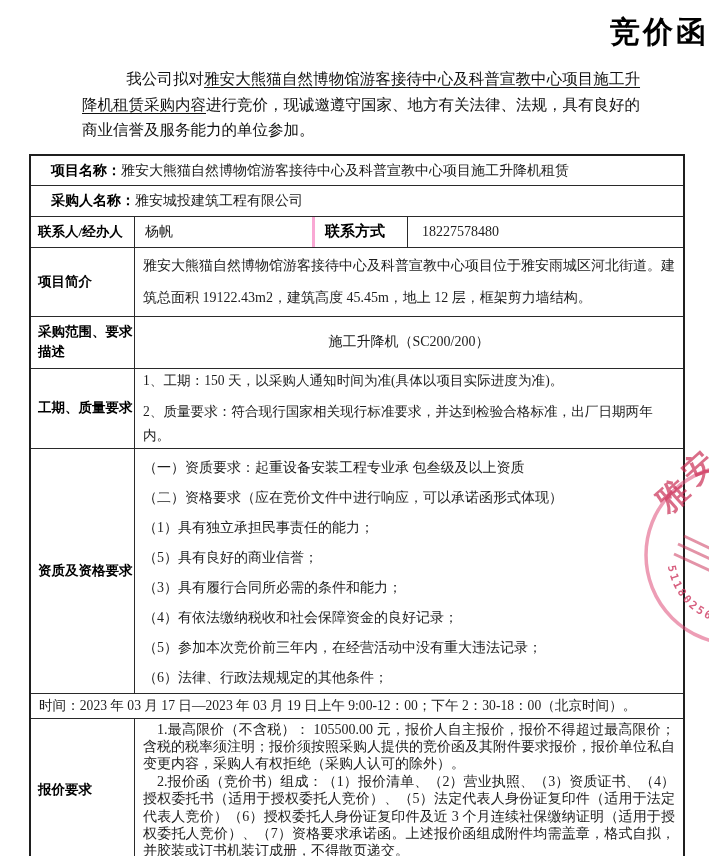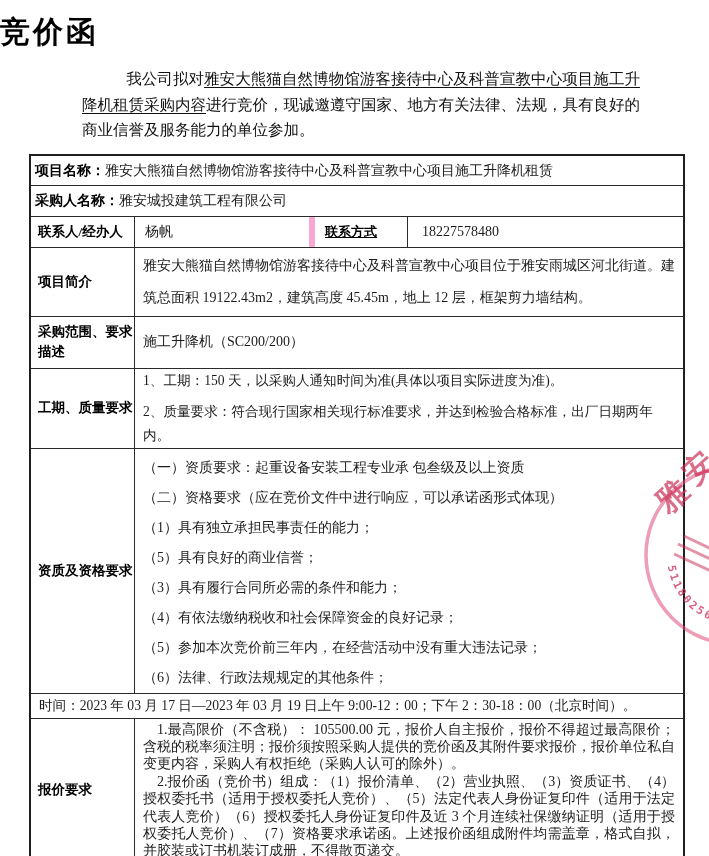--- a/index.html
+++ b/index.html
@@ -1,53 +1,53 @@
 <!DOCTYPE html>
 <html><head>
 <meta charset="utf-8">
 <style>
   html,body{margin:0;padding:0;background:#ffffff;}
   .page{
     position:relative;width:709px;height:856px;background:#fff;overflow:hidden;
     font-family:"Liberation Serif","DejaVu Serif",serif;color:#1c1c1c;
   }
   .doc-title{
-    margin:12px 0 0 0;text-align:left;font-size:30px;font-weight:bold;
+    margin:12px 0 0 0;text-align:right;font-size:30px;font-weight:bold;
     letter-spacing:3px;color:#000;
   }
   .intro{
     margin:13px 69px 0 82px;font-size:15.5px;line-height:25.5px;
     text-align:justify;text-indent:2.85em;color:#111;
   }
   .intro .u{text-decoration:underline;text-underline-offset:3px;}
   .tbl{
     margin:11px 24px 0 29px;width:656px;border:2px solid #1f1f1f;
     box-sizing:border-box;font-size:14px;
   }
   .row{display:flex;border-bottom:1px solid #2a2a2a;box-sizing:border-box;}
   .row:last-child{border-bottom:none;}
   .cell{box-sizing:border-box;}
-  .full{width:100%;padding:0 4px;}
+  .full{width:100%;padding:0 20px;}
   .r-name{min-height:29px;line-height:29px;}
   .r-buyer{min-height:30px;line-height:30px;}
   .lbl{
     width:104px;flex:0 0 104px;border-right:1px solid #2a2a2a;
     display:flex;flex-direction:column;justify-content:center;
     padding-left:7px;font-weight:bold;font-size:13.5px;line-height:20px;color:#000;
   }
   .val{flex:1;min-width:0;padding:0 8px;display:flex;flex-direction:column;justify-content:center;}
   b.inl{font-weight:bold;color:#000;}
   .r-contact{min-height:31px;}
-  .c-name{flex:0 0 180px;border-right:6px solid #f9a8d4;display:flex;align-items:center;padding-left:10px;}
-  .c-mlabel{flex:0 0 93px;border-right:1px solid #2a2a2a;display:flex;align-items:center;padding-left:10px;font-weight:bold;font-size:13px;color:#000;text-decoration:underline;}
+  .c-name{flex:0 0 180px;border-right:3px solid #f9a8d4;display:flex;align-items:center;padding-left:10px;}
+  .c-mlabel{flex:0 0 93px;border-right:1px solid #2a2a2a;display:flex;align-items:center;padding-left:10px;font-weight:bold;font-size:15px;color:#000;}
   .c-phone{flex:1;display:flex;align-items:center;padding-left:14px;font-family:"Liberation Serif","DejaVu Serif",serif;}
   .r-overview{min-height:69px;}
   .r-overview .val{line-height:32px;text-align:justify;}
   .r-scope{min-height:52px;}
-  .r-scope .val{text-align:left;}
+  .r-scope .val{text-align:center;}
   .r-schedule{min-height:55px;}
   .r-schedule .val{line-height:24px;font-size:13.6px;gap:7px;}
   .r-qual{min-height:240px;}
   .r-qual .val{justify-content:center;padding-top:4px;}
   .r-qual .qline{line-height:30px;white-space:nowrap;}
   .r-send{min-height:25px;}
   .r-send .val{line-height:24px;white-space:nowrap;font-size:13.6px;}
   .r-quote{min-height:123px;}
   .r-quote .val{line-height:17.4px;padding-top:2px;padding-bottom:2px;}
   .r-quote p{margin:0;text-indent:1em;text-align:justify;}

